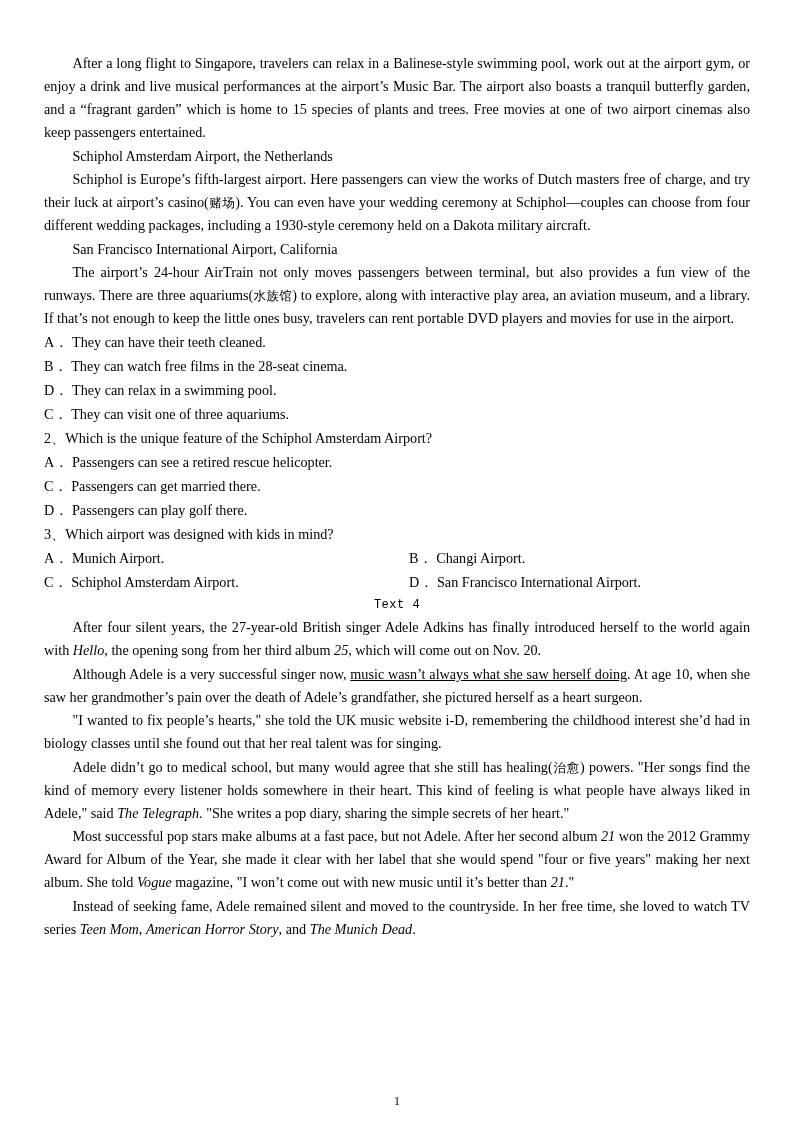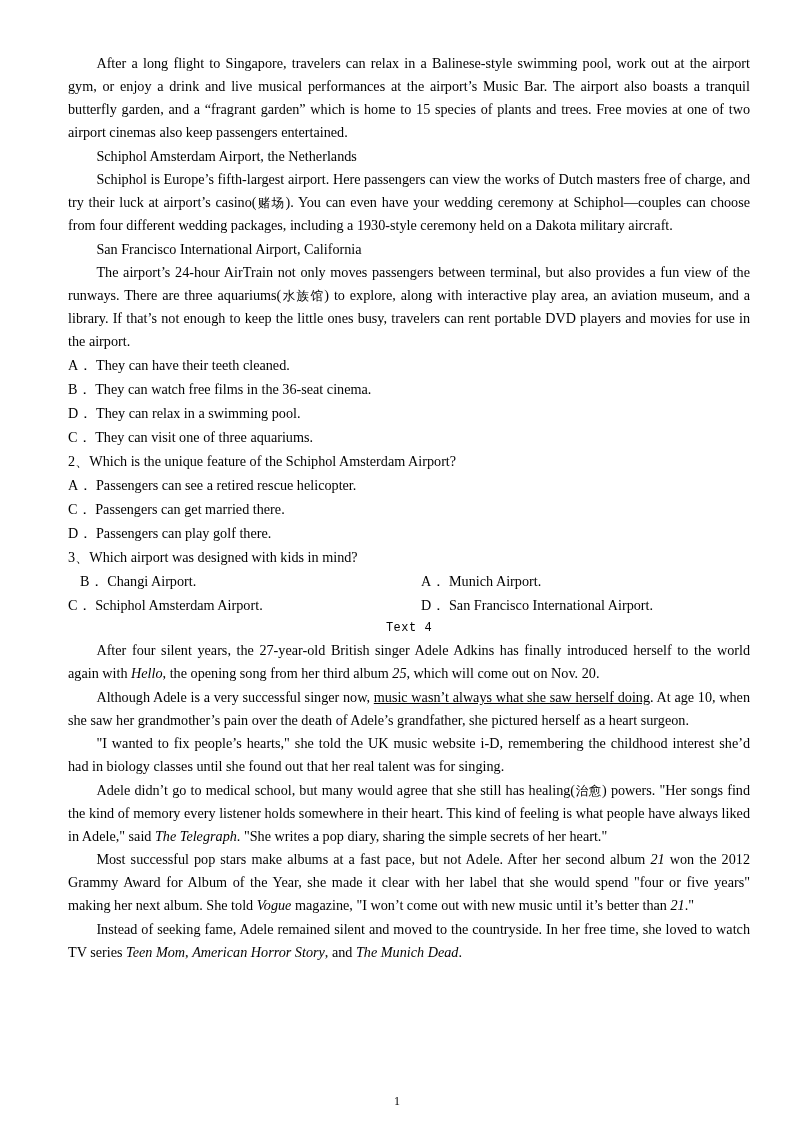--- a/index.html
+++ b/index.html
@@ -10,21 +10,21 @@
   body {
     width: 794px;
     height: 1123px;
     font-family: "Liberation Serif", serif;
     color: #000000;
   }
   .page {
     width: 794px;
     height: 1123px;
     box-sizing: border-box;
-    padding: 52px 44px 40px 68px;
+    padding: 52px 44px 40px 44px;
     position: relative;
   }
   .doc {
     font-size: 14.2px;
     line-height: 1.62;
     text-align: justify;
     text-justify: inter-word;
   }
   p {
     margin: 0 0 0.5px 0;
@@ -90,33 +90,33 @@
 
     <p class="indent">Schiphol Amsterdam Airport, the Netherlands</p>
 
     <p class="indent"><span>Schiphol is Europe’s fifth-largest airport. Here passengers can view the works of Dutch masters free of charge, and try their luck at airport’s casino(</span><span class="cn">赌场</span><span>). You can even have your wedding ceremony at Schiphol—couples can choose from four different wedding packages, including a 1930-style ceremony held on a Dakota military aircraft.</span></p>
 
     <p class="indent">San Francisco International Airport, California</p>
 
     <p class="indent"><span>The airport’s 24-hour AirTrain not only moves passengers between terminal, but also provides a fun view of the runways. There are three aquariums(</span><span class="cn">水族馆</span><span>) to explore, along with interactive play area, an aviation museum, and a library. If that’s not enough to keep the little ones busy, travelers can rent portable DVD players and movies for use in the airport.</span></p>
 
     <p class="opt"><span>A．</span>&nbsp;<span>They can have their teeth cleaned.</span></p>
-    <p class="opt"><span>B．</span>&nbsp;<span>They can watch free films in the 36-seat cinema.</span></p>
+    <p class="opt"><span>B．</span>&nbsp;<span>They can watch free films in the 28-seat cinema.</span></p>
     <p class="opt"><span>D．</span>&nbsp;<span>They can relax in a swimming pool.</span></p>
     <p class="opt"><span>C．</span>&nbsp;<span>They can visit one of three aquariums.</span></p>
 
     <p class="q"><span>2、</span><span>Which is the unique feature of the Schiphol Amsterdam Airport?</span></p>
     <p class="opt"><span>A．</span>&nbsp;<span>Passengers can see a retired rescue helicopter.</span></p>
     <p class="opt"><span>C．</span>&nbsp;<span>Passengers can get married there.</span></p>
     <p class="opt"><span>D．</span>&nbsp;<span>Passengers can play golf there.</span></p>
 
     <p class="q"><span>3、</span><span>Which airport was designed with kids in mind?</span></p>
     <div class="opt-row">
+      <div class="opt-col"><span>A．</span>&nbsp;<span>Munich Airport.</span></div>
       <div class="opt-col second"><span>B．</span>&nbsp;<span>Changi Airport.</span></div>
-      <div class="opt-col"><span>A．</span>&nbsp;<span>Munich Airport.</span></div>
     </div>
     <div class="opt-row">
       <div class="opt-col"><span>C．</span>&nbsp;<span>Schiphol Amsterdam Airport.</span></div>
       <div class="opt-col second"><span>D．</span>&nbsp;<span>San Francisco International Airport.</span></div>
     </div>
 
     <p class="center">Text 4</p>
 
     <p class="indent"><span>After four silent years, the 27-year-old British singer Adele Adkins has finally introduced herself to the world again with </span><span class="ital">Hello</span><span>, the opening song from her third album </span><span class="ital">25</span><span>, which will come out on Nov. 20.</span></p>
 

